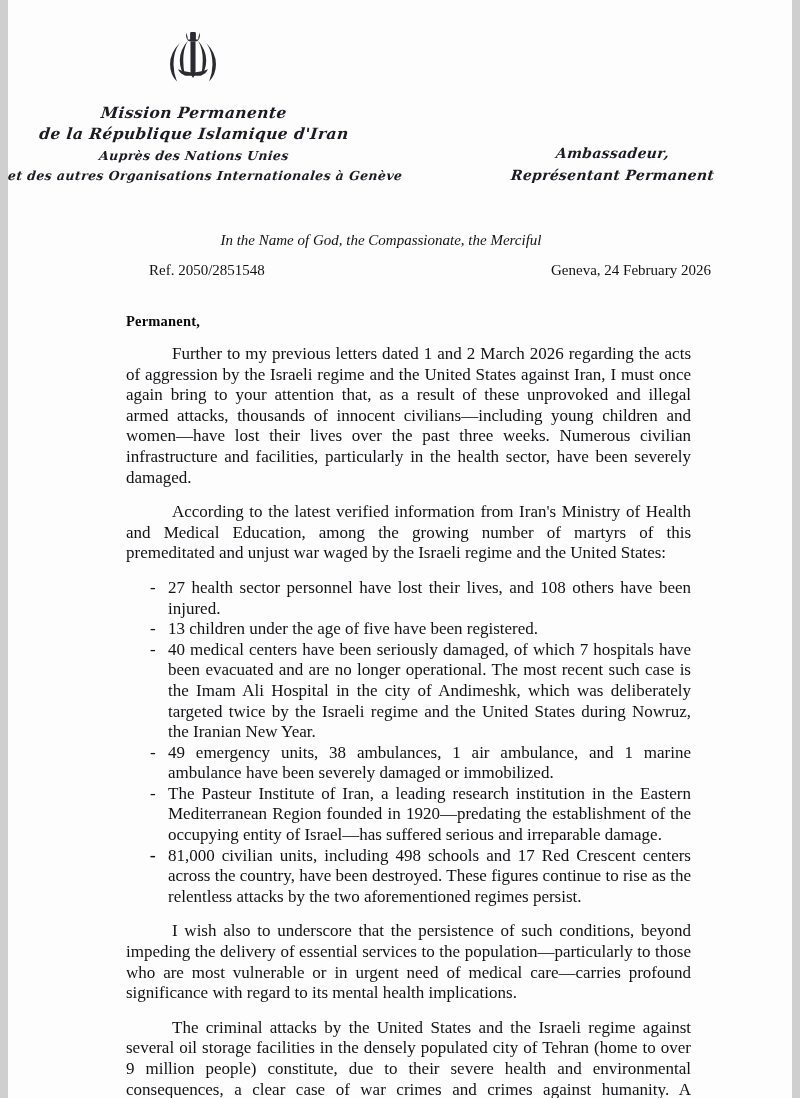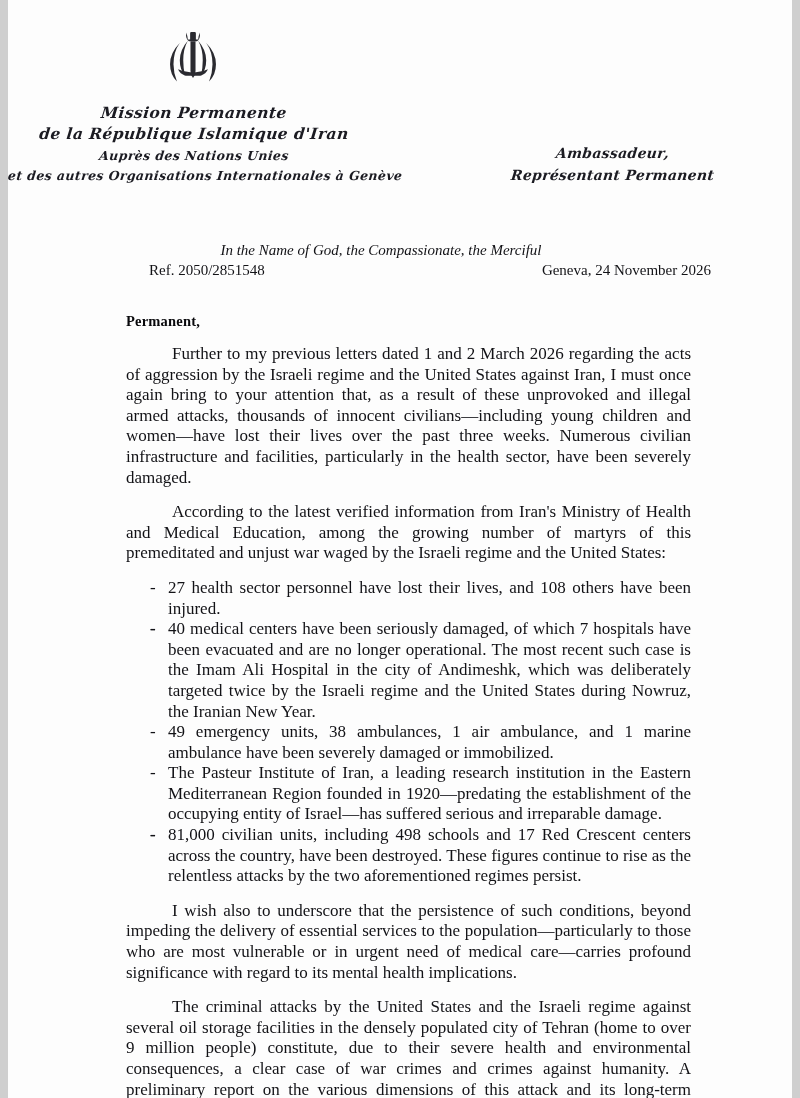--- a/index.html
+++ b/index.html
@@ -84,21 +84,21 @@
     transform: skewX(-6deg);
     letter-spacing: 0.3px;
   }
   .title-1 { font-size: 14px; line-height: 22px; }
   .title-2 { font-size: 14px; line-height: 22px; }
 
   
   .invocation {
     position: absolute;
     left: 0;
-    top: 242px;
+    top: 232px;
     width: 784px;
     text-align: center;
     font-style: italic;
     font-size: 15px;
     color: #121216;
     padding-right: 38px;
     box-sizing: border-box;
   }
 
   
@@ -201,38 +201,39 @@
 
     <div class="title-block">
       <div class="title-line title-1">Ambassadeur,</div>
       <div class="title-line title-2">Représentant Permanent</div>
     </div>
 
     <div class="invocation">In the Name of God, the Compassionate, the Merciful</div>
 
     <div class="refrow">
       <span>Ref. 2050/2851548</span>
-      <span>Geneva, 24 November 2026</span>
+      <span>Geneva, 24 February 2026</span>
     </div>
 
     <div class="salutation">Permanent,</div>
 
     <div class="body-area">
 
       <p class="para">Further to my previous letters dated 1 and 2 March 2026 regarding the acts of aggression by the Israeli regime and the United States against Iran, I must once again bring to your attention that, as a result of these unprovoked and illegal armed attacks, thousands of innocent civilians—including young children and women—have lost their lives over the past three weeks. Numerous civilian infrastructure and facilities, particularly in the health sector, have been severely damaged.</p>
 
       <p class="para tighten">According to the latest verified information from Iran's Ministry of Health and Medical Education, among the growing number of martyrs of this premeditated and unjust war waged by the Israeli regime and the United States:</p>
 
       <ul class="factlist">
         <li>
           <span class="dash">-</span>
           <span>27 health sector personnel have lost their lives, and 108 others have been injured.</span>
         </li>
         <li>
           <span class="dash">-</span>
+          <span>13 children under the age of five have been registered.</span>
         </li>
         <li>
           <span class="dash">-</span>
           <span>40 medical centers have been seriously damaged, of which 7 hospitals have been evacuated and are no longer operational. The most recent such case is the Imam Ali Hospital in the city of Andimeshk, which was deliberately targeted twice by the Israeli regime and the United States during Nowruz, the Iranian New Year.</span>
         </li>
         <li>
           <span class="dash">-</span>
           <span>49 emergency units, 38 ambulances, 1 air ambulance, and 1 marine ambulance have been severely damaged or immobilized.</span>
         </li>
         <li>

